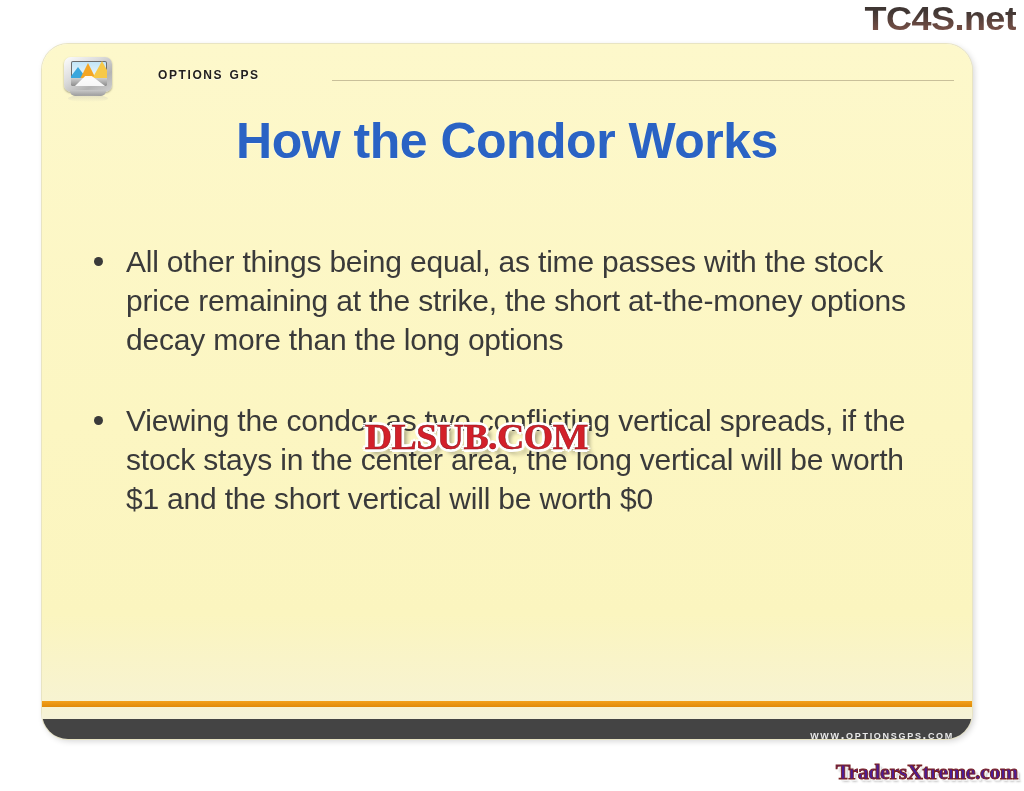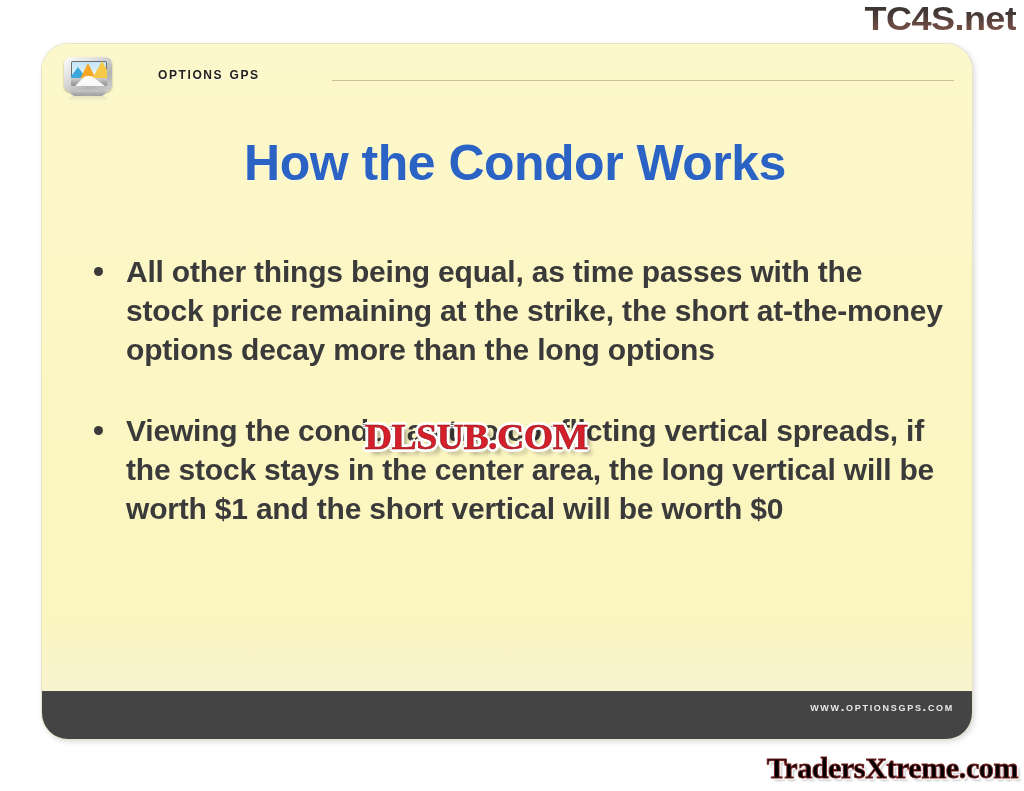--- a/index.html
+++ b/index.html
@@ -148,50 +148,48 @@
     right: 18px;
     top: 36px;
     height: 1px;
     background: #c9c09a;
   }
 
   
   #slide-title {
     position: absolute;
     left: 0;
-    top: 90px;
+    top: 68px;
     width: 100%;
     text-align: center;
     font-family: "Liberation Sans", sans-serif;
     font-size: 50px;
     font-weight: bold;
     color: #2a63c4;
     letter-spacing: -0.5px;
     text-shadow: 0 1px 1px rgba(255,255,255,0.55);
-    margin-left: 8px;
   }
 
   
   #bullet-list {
     position: absolute;
     left: 42px;
     top: 198px;
     width: 860px;
   }
   .bullet-item {
     position: relative;
     padding-left: 42px;
     margin-bottom: 42px;
     font-family: "Liberation Sans", sans-serif;
     font-size: 30px;
-    font-weight: bold;
+    font-weight: normal;
     line-height: 39px;
     color: #3a3a3a;
     letter-spacing: -0.2px;
-    margin-top: 10px;
   }
   .bullet-item .dot {
     position: absolute;
     left: 10px;
     top: 15px;
     width: 9px;
     height: 9px;
     border-radius: 50%;
     background: #3a3a3a;
   }
@@ -224,21 +222,21 @@
     bottom: 32px;
     width: 100%;
     height: 6px;
     background: linear-gradient(to bottom, #f3a01a, #e08a08);
   }
   #slide-footer {
     position: absolute;
     left: 0;
     bottom: 0;
     width: 100%;
-    height: 48px;
+    height: 20px;
     background: #444444;
     padding-left: 8px;
   }
   #footer-url {
     position: absolute;
     right: 26px;
     top: 8px;
     font-family: "Liberation Sans", sans-serif;
     font-size: 13px;
     font-weight: bold;
@@ -248,23 +246,23 @@
     text-transform: lowercase;
     white-space: nowrap;
   }
 
   
   #tradersxtreme-logo {
     position: absolute;
     right: 6px;
     bottom: 6px;
     font-family: "Liberation Serif", serif;
-    font-size: 30px;
-    font-weight: bold;
-    color: #000000;
+    font-size: 22px;
+    font-weight: bold;
+    color: #4c1d95;
     letter-spacing: -0.4px;
     -webkit-text-stroke: 0.9px #7a2020;
     text-shadow:
       1px 1px 0 #ffffff,
       2px 2px 0 #f0f0f0,
       3px 3px 2px rgba(0,0,0,0.22);
     white-space: nowrap;
   }
 </style>
 </head>

